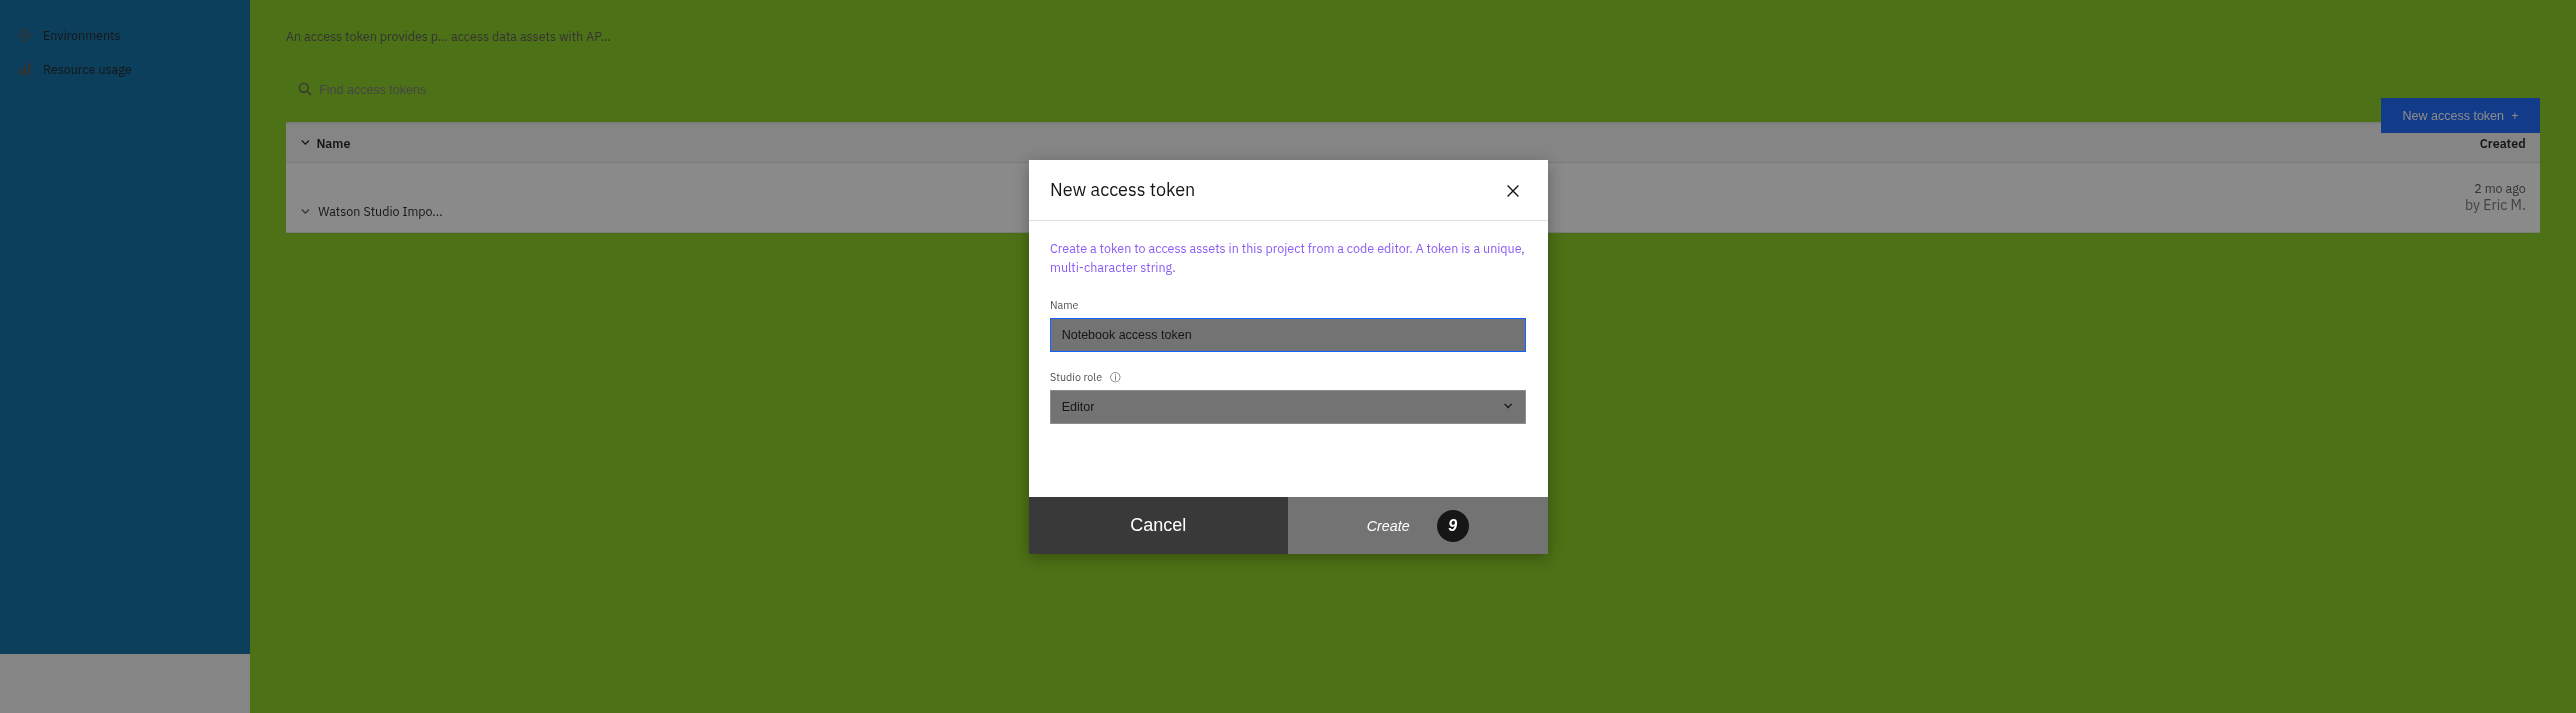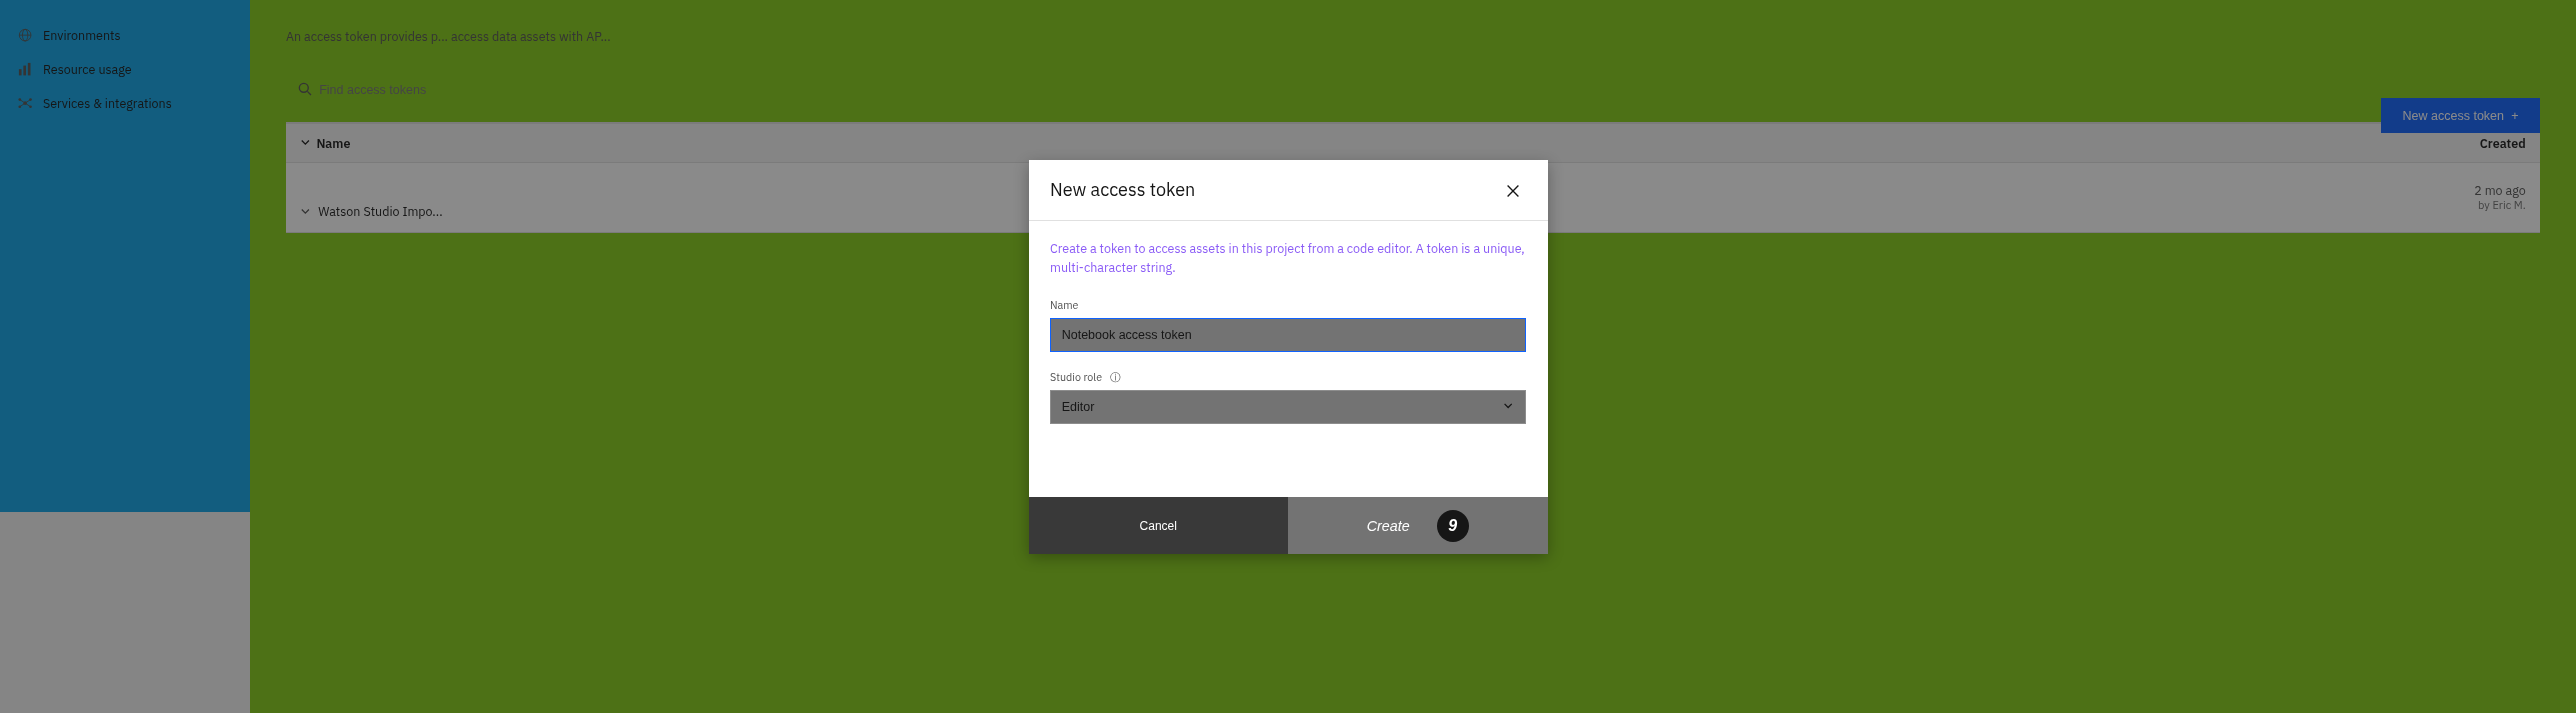--- a/index.html
+++ b/index.html
@@ -11,22 +11,22 @@
       overflow: hidden;
       position: relative;
     }
 
     
     .sidebar {
       position: absolute;
       left: 0;
       top: 0;
       width: 250px;
-      height: 512px;
-      background: #0ea5e9;
+      height: 654px;
+      background: #0369a1;
       padding-top: 18px;
     }
     .sidebar-item {
       display: flex;
       align-items: center;
       gap: 10.7px;
       padding: 9px 18px;
       font-size: 12.5px;
       color: #161616;
       cursor: pointer;
@@ -138,21 +138,21 @@
       gap: 7.2px;
       margin-top: 28px;
     }
     .table-row-created {
       width: 215px;
       font-size: 12.5px;
       color: #525252;
       text-align: right;
     }
     .table-row-created .by-line {
-      font-size: 11px;
+      font-size: 14px;
       color: #6f6f6f;
     }
 
     
     .modal-overlay {
       position: absolute;
       left: 0;
       top: 0;
       width: 100%;
       height: 100%;
@@ -252,21 +252,21 @@
     
     .modal-footer {
       display: flex;
       height: 57px;
     }
     .modal-cancel-btn {
       flex: 1;
       background: #393939;
       color: #ffffff;
       border: none;
-      font-size: 12px;
+      font-size: 18px;
       cursor: pointer;
     }
     .modal-create-btn {
       flex: 1;
       background: #737373;
       color: #ffffff;
       border: none;
       font-size: 14.3px;
       cursor: pointer;
       display: flex;
@@ -308,36 +308,20 @@
   </div>
   <div class="sidebar-item">
     <span class="sidebar-icon">
       <svg width="14.3" height="14.3" viewBox="0 0 16 16" fill="none">
         <rect x="1" y="8" width="3" height="7" fill="#525252"></rect>
         <rect x="6" y="4" width="3" height="11" fill="#525252"></rect>
         <rect x="11" y="1" width="3" height="14" fill="#525252"></rect>
       </svg>
     </span>
     <span>Resource usage</span>
-  </div>
-  <div class="sidebar-item">
-    <span class="sidebar-icon">
-      <svg width="14.3" height="14.3" viewBox="0 0 16 16" fill="none">
-        <circle cx="8" cy="8" r="2" fill="#525252"></circle>
-        <circle cx="2" cy="4" r="1.5" fill="#525252"></circle>
-        <circle cx="14" cy="4" r="1.5" fill="#525252"></circle>
-        <circle cx="2" cy="12" r="1.5" fill="#525252"></circle>
-        <circle cx="14" cy="12" r="1.5" fill="#525252"></circle>
-        <line x1="8" y1="8" x2="2" y2="4" stroke="#525252" stroke-width="1"></line>
-        <line x1="8" y1="8" x2="14" y2="4" stroke="#525252" stroke-width="1"></line>
-        <line x1="8" y1="8" x2="2" y2="12" stroke="#525252" stroke-width="1"></line>
-        <line x1="8" y1="8" x2="14" y2="12" stroke="#525252" stroke-width="1"></line>
-      </svg>
-    </span>
-    <span>Services &amp; integrations</span>
   </div>
 </div>
 
 <div class="main-content">
   <p class="main-description">
     An access token provides p... access data assets with AP...
   </p>
 
   <div class="search-bar">
     <div class="search-input-wrap">

